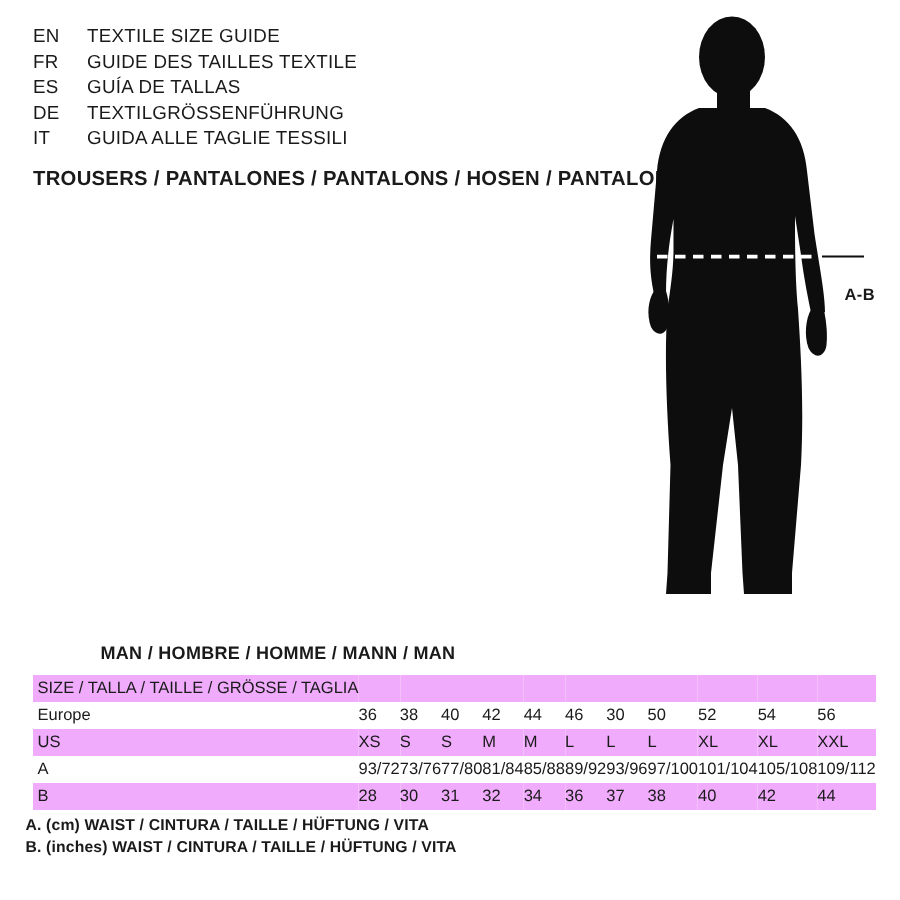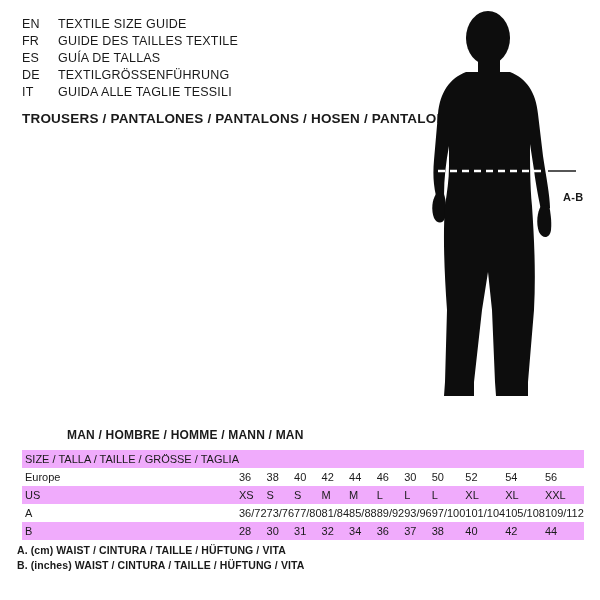--- a/index.html
+++ b/index.html
@@ -241,21 +241,21 @@
         <td class="cell">M</td>
         <td class="cell">L</td>
         <td class="cell">L</td>
         <td class="cell">L</td>
         <td class="cell">XL</td>
         <td class="cell">XL</td>
         <td class="cell">XXL</td>
       </tr>
       <tr>
         <td class="rowlabel">A</td>
-        <td class="cell">36/72</td>
+        <td class="cell">93/72</td>
         <td class="cell">73/76</td>
         <td class="cell">77/80</td>
         <td class="cell">81/84</td>
         <td class="cell">85/88</td>
         <td class="cell">89/92</td>
         <td class="cell">93/96</td>
         <td class="cell">97/100</td>
         <td class="cell">101/104</td>
         <td class="cell">105/108</td>
         <td class="cell">109/112</td>

